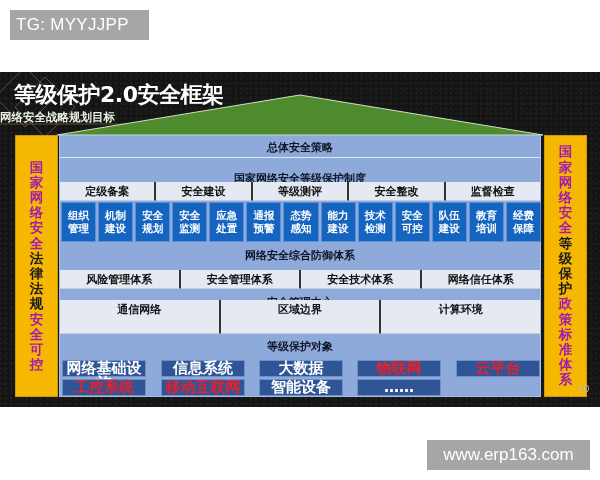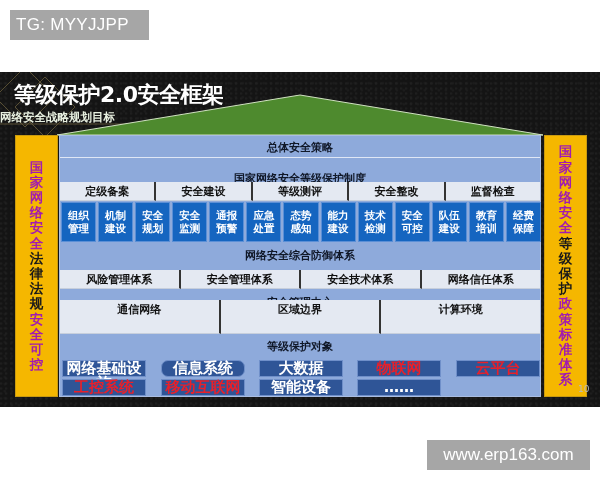--- a/index.html
+++ b/index.html
@@ -95,22 +95,22 @@
       <div class="cell">等级测评</div>
       <div class="cell">安全整改</div>
       <div class="cell">监督检查</div>
     </div>
 
     <div class="tiles">
       <div class="tile">组织管理</div>
       <div class="tile">机制建设</div>
       <div class="tile">安全规划</div>
       <div class="tile">安全监测</div>
+      <div class="tile">应急处置</div>
       <div class="tile">通报预警</div>
-      <div class="tile">应急处置</div>
       <div class="tile">态势感知</div>
       <div class="tile">能力建设</div>
       <div class="tile">技术检测</div>
       <div class="tile">安全可控</div>
       <div class="tile">队伍建设</div>
       <div class="tile">教育培训</div>
       <div class="tile">经费保障</div>
     </div>
 
     <div class="band b5">网络安全综合防御体系</div>
@@ -124,21 +124,21 @@
     <div class="band b7">安全管理中心</div>
     <div class="cells r8">
       <div class="cell">通信网络</div>
       <div class="cell">区域边界</div>
       <div class="cell">计算环境</div>
     </div>
 
     <div class="band b9">等级保护对象</div>
     <div class="objs">
       <div class="obj" style="left:0;top:0;">网络基础设施</div>
-      <div class="obj" style="left:99px;top:0;border-radius:7px;">信息系统</div>
+      <div class="obj" style="left:99px;top:0;">信息系统</div>
       <div class="obj" style="left:197px;top:0;">大数据</div>
       <div class="obj red" style="left:295px;top:0;">物联网</div>
       <div class="obj red" style="left:394px;top:0;">云平台</div>
       <div class="obj red" style="left:0;top:19px;">工控系统</div>
       <div class="obj red" style="left:99px;top:19px;">移动互联网</div>
       <div class="obj" style="left:197px;top:19px;">智能设备</div>
       <div class="obj" style="left:295px;top:19px;">……</div>
     </div>
   </div>
 

